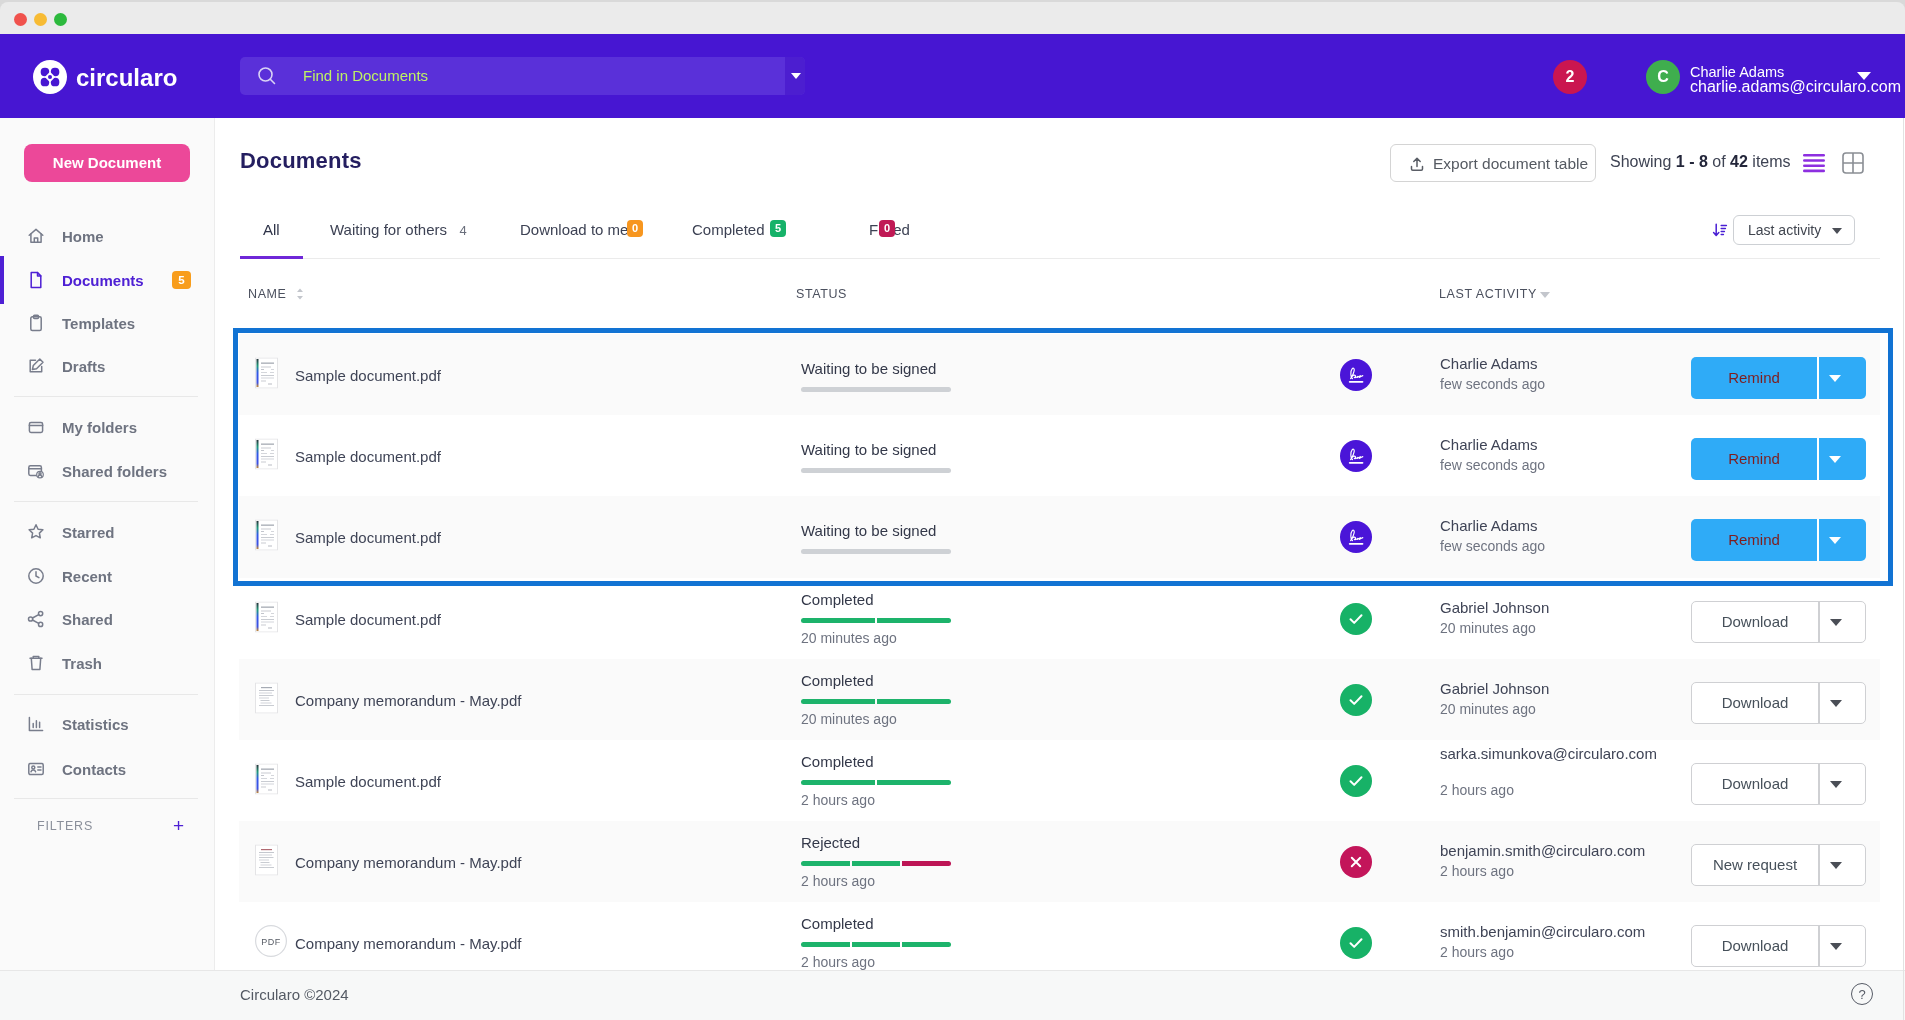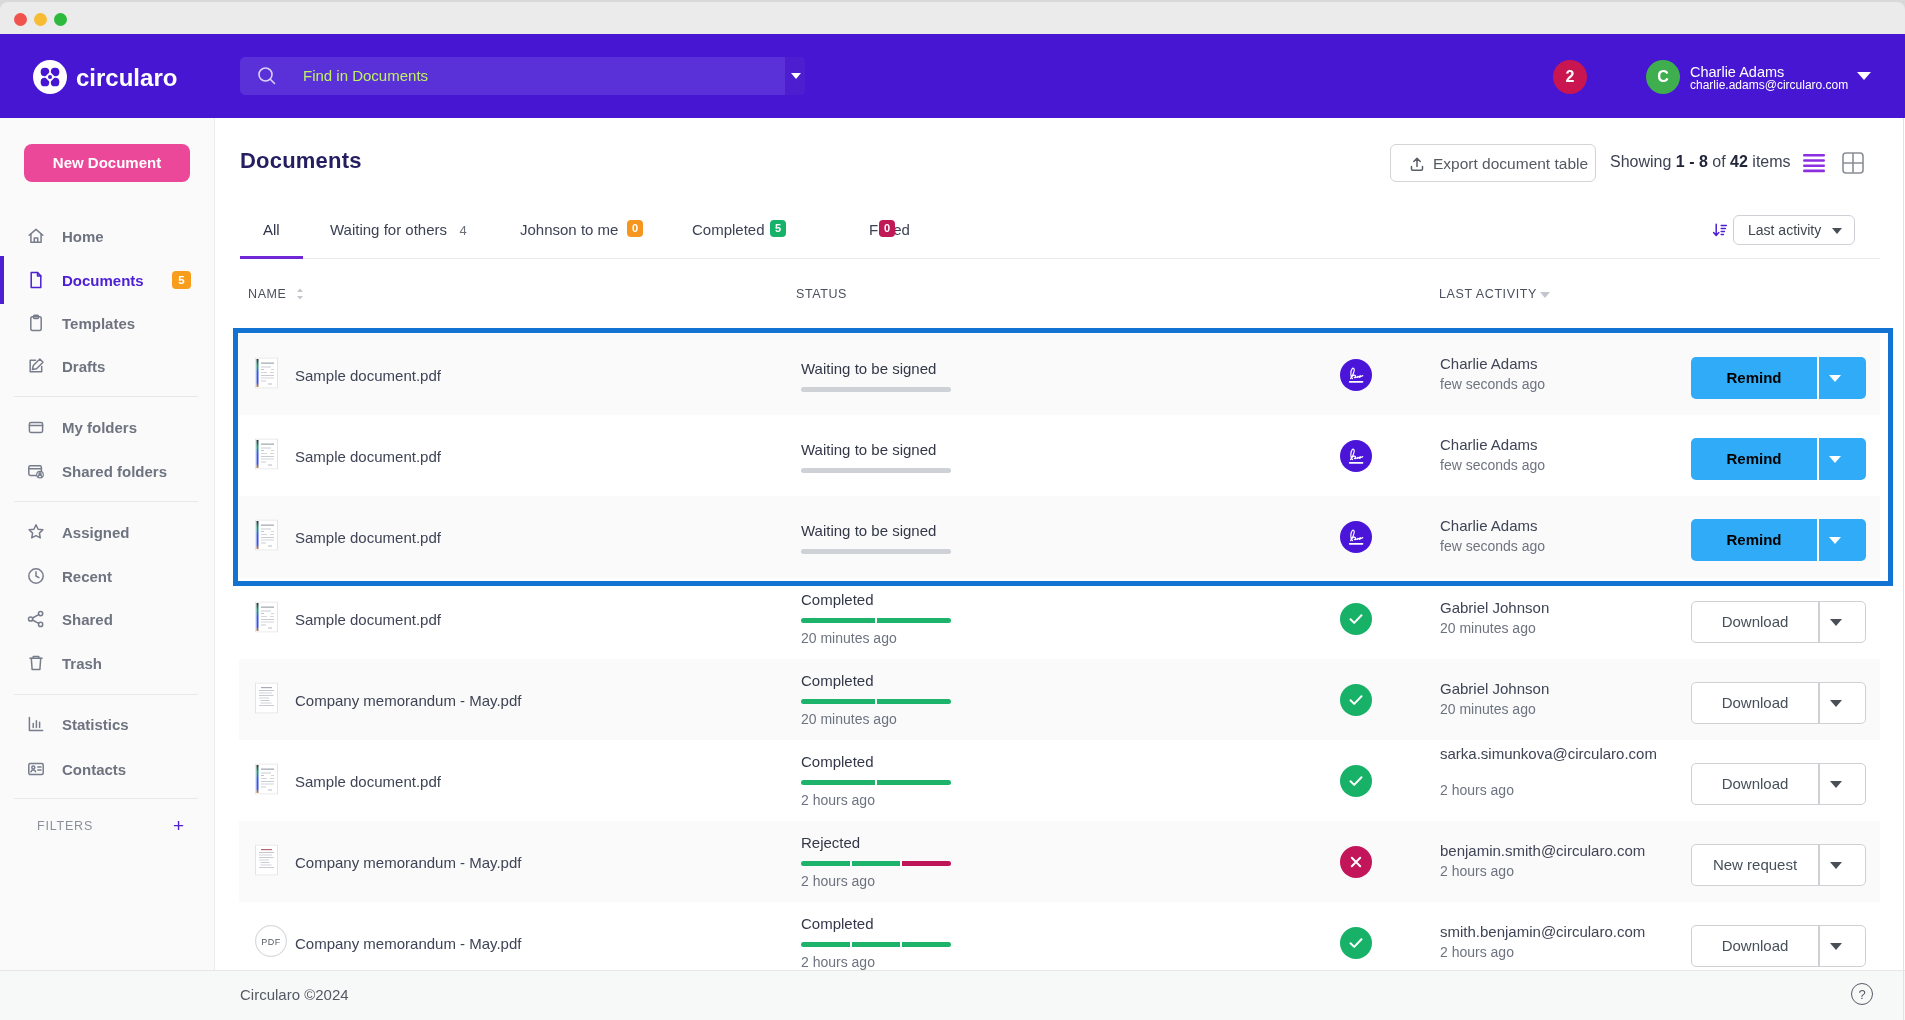--- a/index.html
+++ b/index.html
@@ -16,21 +16,21 @@
 .header { position:absolute; left:0; top:34px; width:1905px; height:84px; background:#4716d2; }
 .logoc { position:absolute; left:33px; top:25.5px; width:34px; height:34px; }
 .wordmark { position:absolute; left:76px; top:30px; font-size:24px; font-weight:700; color:#fff; letter-spacing:0px; }
 .search { position:absolute; left:240px; top:23px; width:565px; height:38px; background:#5a30d9; border-radius:5px; }
 .search .dd { position:absolute; right:0; top:0; width:20px; height:38px; background:#4c1ed0; border-radius:0 5px 5px 0; }
 .search .ph { position:absolute; left:63px; top:10px; font-size:15px; color:#bef264; }
 .caret-w { width:0; height:0; border-left:6px solid transparent; border-right:6px solid transparent; border-top:7px solid #fff; }
 .badge2 { position:absolute; left:1553px; top:25.5px; width:34px; height:34px; border-radius:50%; background:#ca1650; color:#fff; font-size:16px; font-weight:700; text-align:center; line-height:34px; }
 .avatar { position:absolute; left:1646px; top:25.5px; width:34px; height:34px; border-radius:50%; background:#3fae4e; color:#fff; font-size:16px; font-weight:700; text-align:center; line-height:34px; }
 .uname { position:absolute; left:1690px; top:29.5px; font-size:14.5px; color:#fff; }
-.uemail { position:absolute; left:1690px; top:43.5px; font-size:12px; color:#fff; }
+.uemail { position:absolute; left:1690px; top:43.5px; font-size:16px; color:#fff; }
 .ucaret { position:absolute; left:1857px; top:38px; }
 
 
 .sidebar { position:absolute; left:0; top:118px; width:215px; height:852px; background:#fafafa; border-right:1px solid #ececec; }
 .newdoc { position:absolute; left:24px; top:26px; width:166px; height:38px; background:#ec4899; border-radius:8px; color:#fff; font-size:15px; font-weight:700; text-align:center; line-height:38px; }
 .nav { position:absolute; left:0; width:215px; height:44px; }
 .nav .ic { position:absolute; left:26px; top:50%; margin-top:-10px; width:20px; height:20px; }
 .nav .lb { position:absolute; left:62px; top:50%; transform:translateY(-50%); font-size:15px; font-weight:700; color:#6e7380; }
 .nav.active .lb { color:#4e20d4; }
 .activebar { position:absolute; left:0; width:4px; background:#4e20d4; }
@@ -68,21 +68,21 @@
 .row .p1 { position:absolute; left:1201px; font-size:15px; color:#3f4456; }
 .row .p2 { position:absolute; left:1201px; font-size:14px; color:#6e7380; }
 .seg { position:absolute; top:0; height:5px; }
 .blueblock { position:absolute; left:233px; top:328px; width:1660px; height:258px; border:5px solid #1273d3; pointer-events:none; }
 
 
 .btn { position:absolute; left:1452px; width:175px; height:42px; border-radius:5px; }
 .btn.blue { background:#2fabf7; }
 .btn.white { background:#fff; border:1px solid #cfd0d3; }
 .btn .main { position:absolute; left:0; top:0; width:126px; height:42px; text-align:center; line-height:42px; }
-.btn.blue .main { color:#000000; font-weight:700; font-size:15px; }
+.btn.blue .main { color:#7f1d1d; font-weight:400; font-size:15px; }
 .btn.white .main { color:#46505a; font-size:15px; line-height:39px; }
 .btn .sep { position:absolute; left:126px; top:0; width:1.5px; height:42px; background:#fff; }
 .btn.white .sep { background:#cfd0d3; height:40px; }
 .btn .cwrap { position:absolute; left:138px; top:18px; }
 .btn.white .cwrap { top:17px; }
 
 
 .footer { position:absolute; left:0; top:970px; width:1905px; height:52px; background:#f7f8f8; border-top:1px solid #e7e7e7; }
 .footer .tx { position:absolute; left:240px; top:15px; font-size:15px; color:#545a64; }
 .help { position:absolute; left:1851px; top:12px; width:22px; height:22px; border:1.5px solid #565b66; border-radius:50%; text-align:center; line-height:21px; font-size:13px; color:#565b66; }
@@ -180,21 +180,21 @@
           <circle fill="none" stroke="#787d8c" stroke-width="1.5" stroke-linecap="round" stroke-linejoin="round" cx="14" cy="12.8" r="1"></circle>
           <path fill="none" stroke="#787d8c" stroke-width="1.5" stroke-linecap="round" stroke-linejoin="round" d="M12.3 15.3c0.3-1 0.9-1.4 1.7-1.4s1.4 0.4 1.7 1.4"></path>
         </svg></div>
       <div class="lb">Shared folders</div>
     </div>
 <div class="sdiv" style="top:383px;"></div>
 <div class="nav" style="top:392px;">
       <div class="ic"><svg width="20" height="20" viewBox="0 0 20 20">
           <path fill="none" stroke="#787d8c" stroke-width="1.5" stroke-linecap="round" stroke-linejoin="round" d="M10 2.8l2.1 4.4 4.8 0.6-3.5 3.3 0.9 4.7L10 13.6l-4.3 2.2 0.9-4.7L3.1 7.8l4.8-0.6z"></path>
         </svg></div>
-      <div class="lb">Assigned</div>
+      <div class="lb">Starred</div>
     </div>
 <div class="nav" style="top:436px;">
       <div class="ic"><svg width="20" height="20" viewBox="0 0 20 20">
           <circle fill="none" stroke="#787d8c" stroke-width="1.5" stroke-linecap="round" stroke-linejoin="round" cx="10" cy="10" r="7.2"></circle>
           <path fill="none" stroke="#787d8c" stroke-width="1.5" stroke-linecap="round" stroke-linejoin="round" d="M10 5.8V10l2.9 1.7"></path>
         </svg></div>
       <div class="lb">Recent</div>
     </div>
 <div class="nav" style="top:479px;">
       <div class="ic"><svg width="20" height="20" viewBox="0 0 20 20">
@@ -250,21 +250,21 @@
         <rect x="1" y="12.4" width="22" height="2.6" rx="1.3"></rect>
         <rect x="1" y="17.6" width="22" height="2.6" rx="1.3"></rect>
       </g>
     </svg></div>
 <div class="abs" style="left:1842px;top:152px;"><svg width="22" height="22" viewBox="0 0 22 22">
       <rect x="1" y="1" width="20" height="20" rx="3" fill="none" stroke="#8a8e94" stroke-width="1.6"></rect>
       <path d="M11 1v20 M1 11h20" stroke="#8a8e94" stroke-width="1.6"></path>
     </svg></div>
 <div class="tab" style="left:263px; color:#2e3348;">All</div>
 <div class="tab" style="left:330px;">Waiting for others&nbsp;&nbsp;&nbsp;<span class="tabnum">4</span></div>
-<div class="tab" style="left:520px;">Johnson to me</div>
+<div class="tab" style="left:520px;">Download to me</div>
 <div class="tbadge" style="left:627px; background:#f7961f;">0</div>
 <div class="tab" style="left:692px;">Completed</div>
 <div class="tbadge" style="left:770px; background:#16b269;">5</div>
 <div class="tab" style="left:869px;">Failed</div>
 <div class="tbadge" style="left:879px; background:#c01955;">0</div>
 <div class="tabline"></div>
 <div class="tabunder"></div>
 <div class="abs" style="left:1712px;top:222px;"><svg width="16" height="16" viewBox="0 0 16 16">
       <path d="M4.2 2.2v11 M1.6 10.6 L4.2 13.4 L6.8 10.6" fill="none" stroke="#4a1fd4" stroke-width="1.5" stroke-linecap="round" stroke-linejoin="round"></path>
       <path d="M9.2 3.4h5.2 M9.2 6.4h4.2 M9.2 9.4h3.2 M9.2 12.4h2.2" stroke="#4a1fd4" stroke-width="1.5" stroke-linecap="round"></path>

